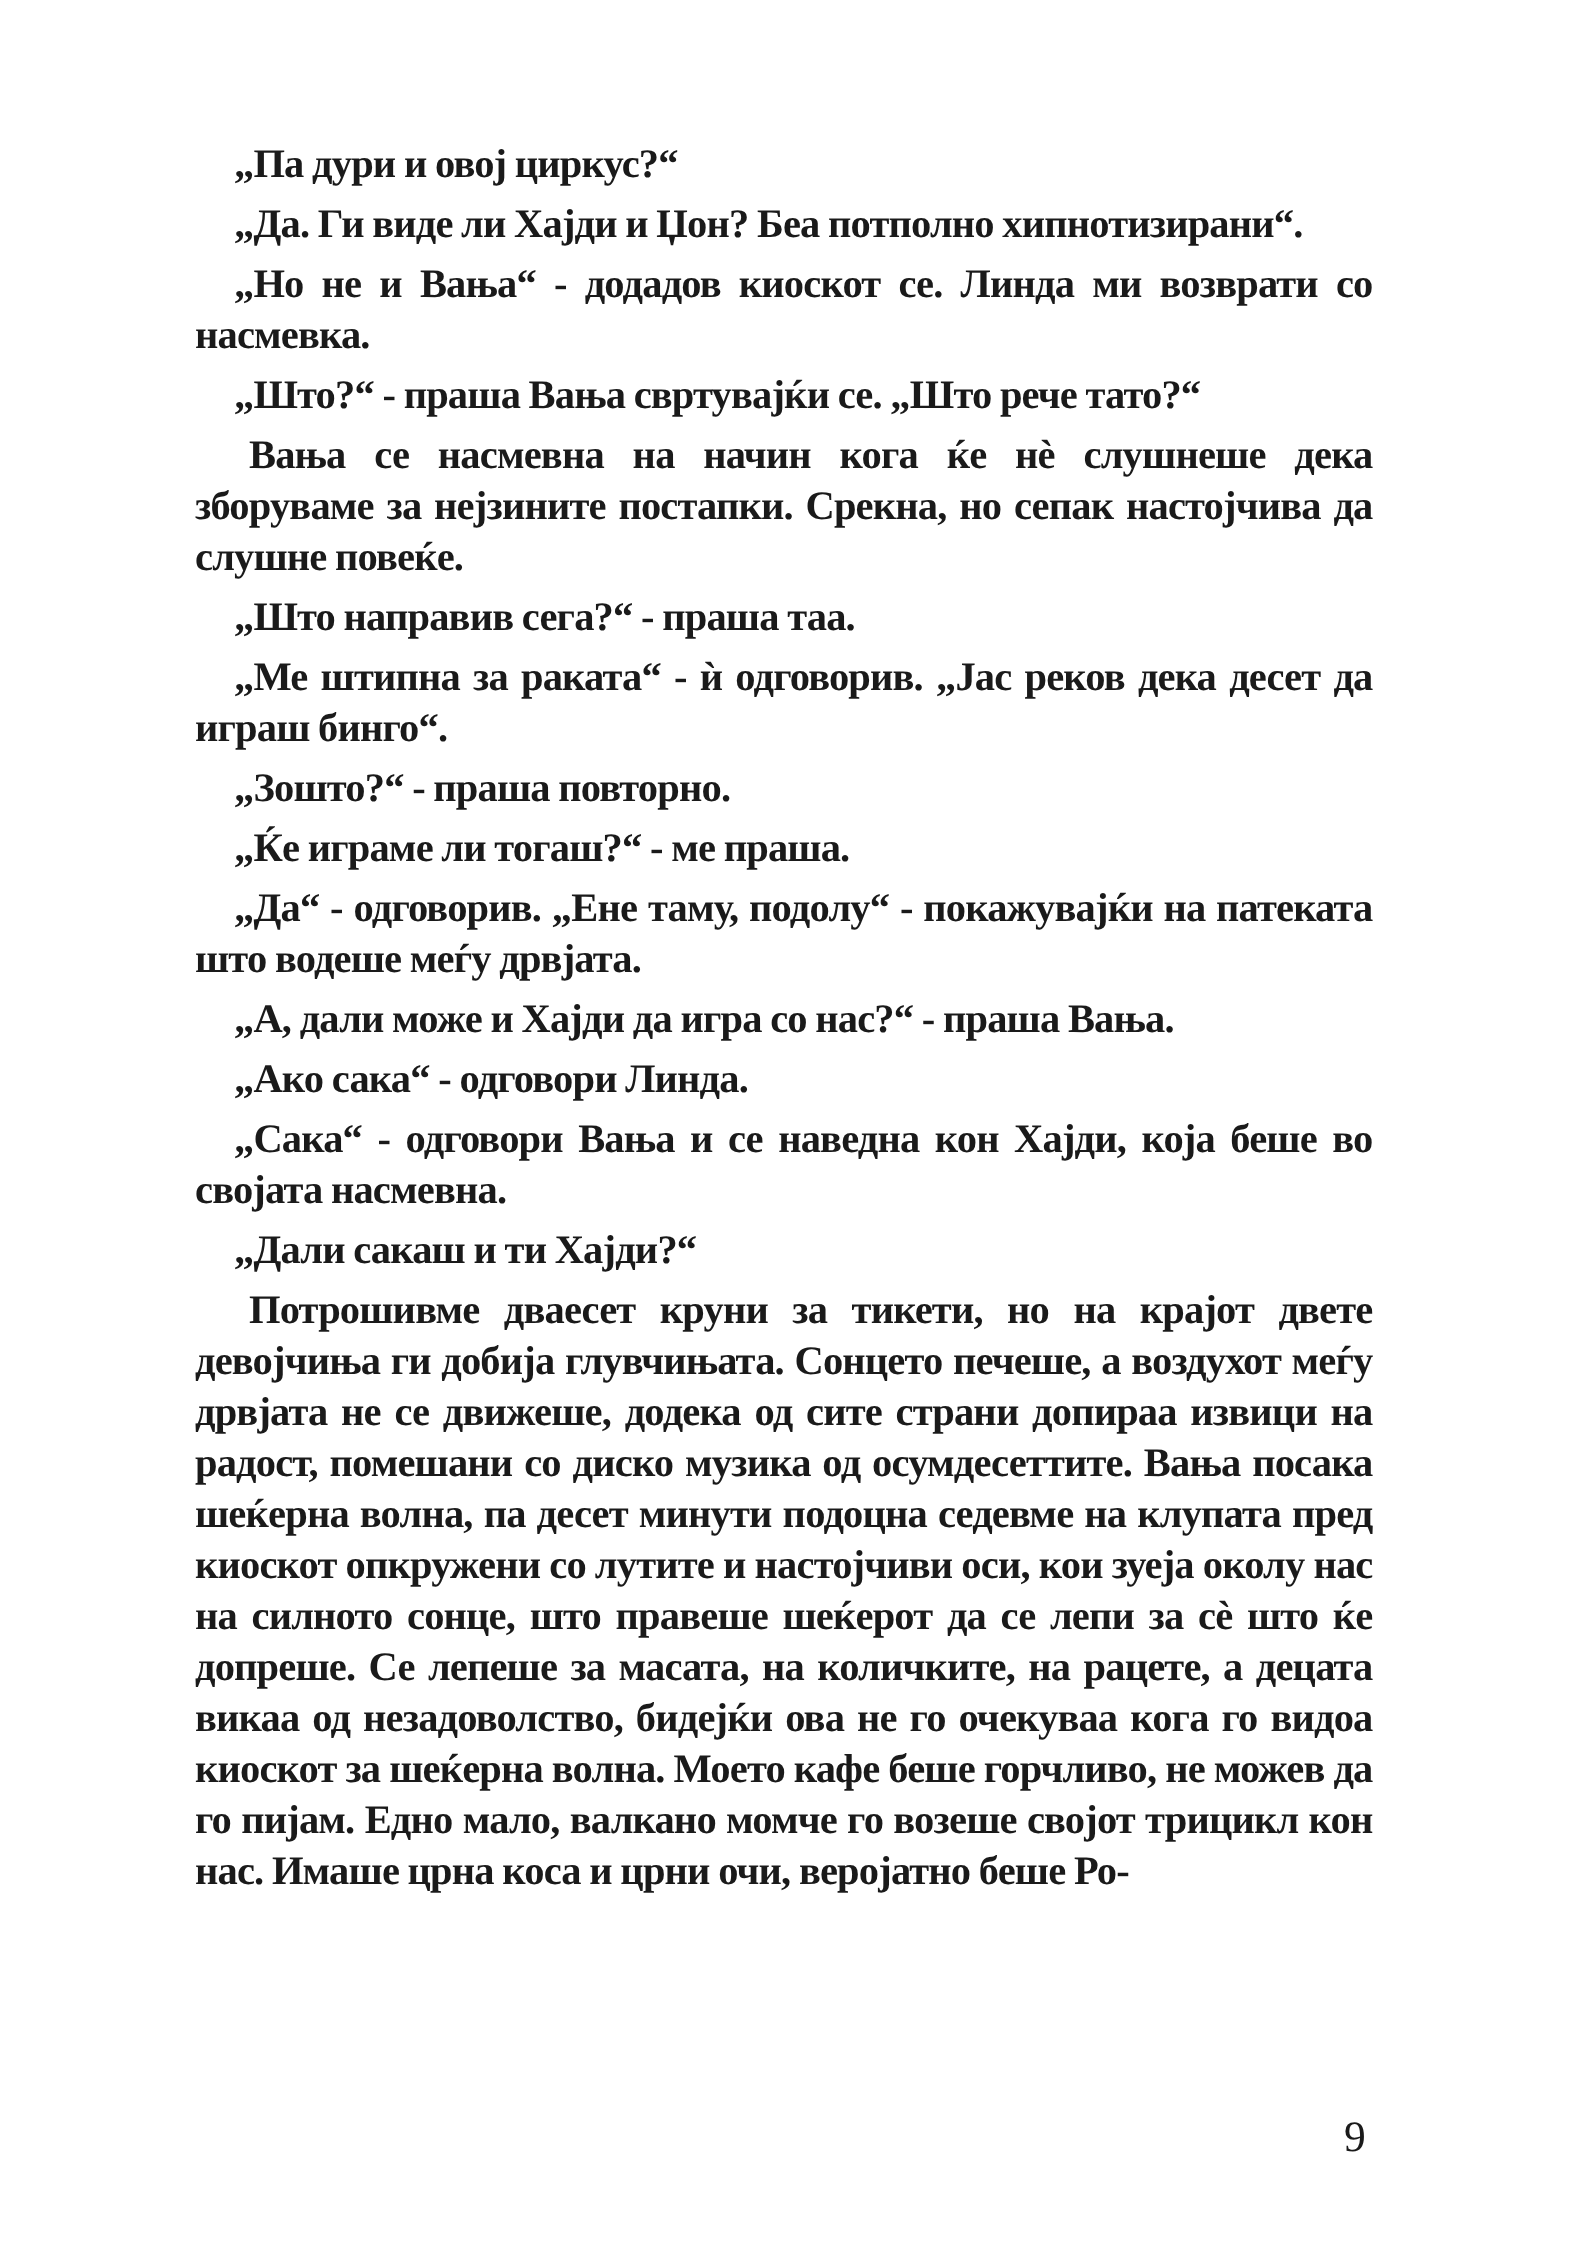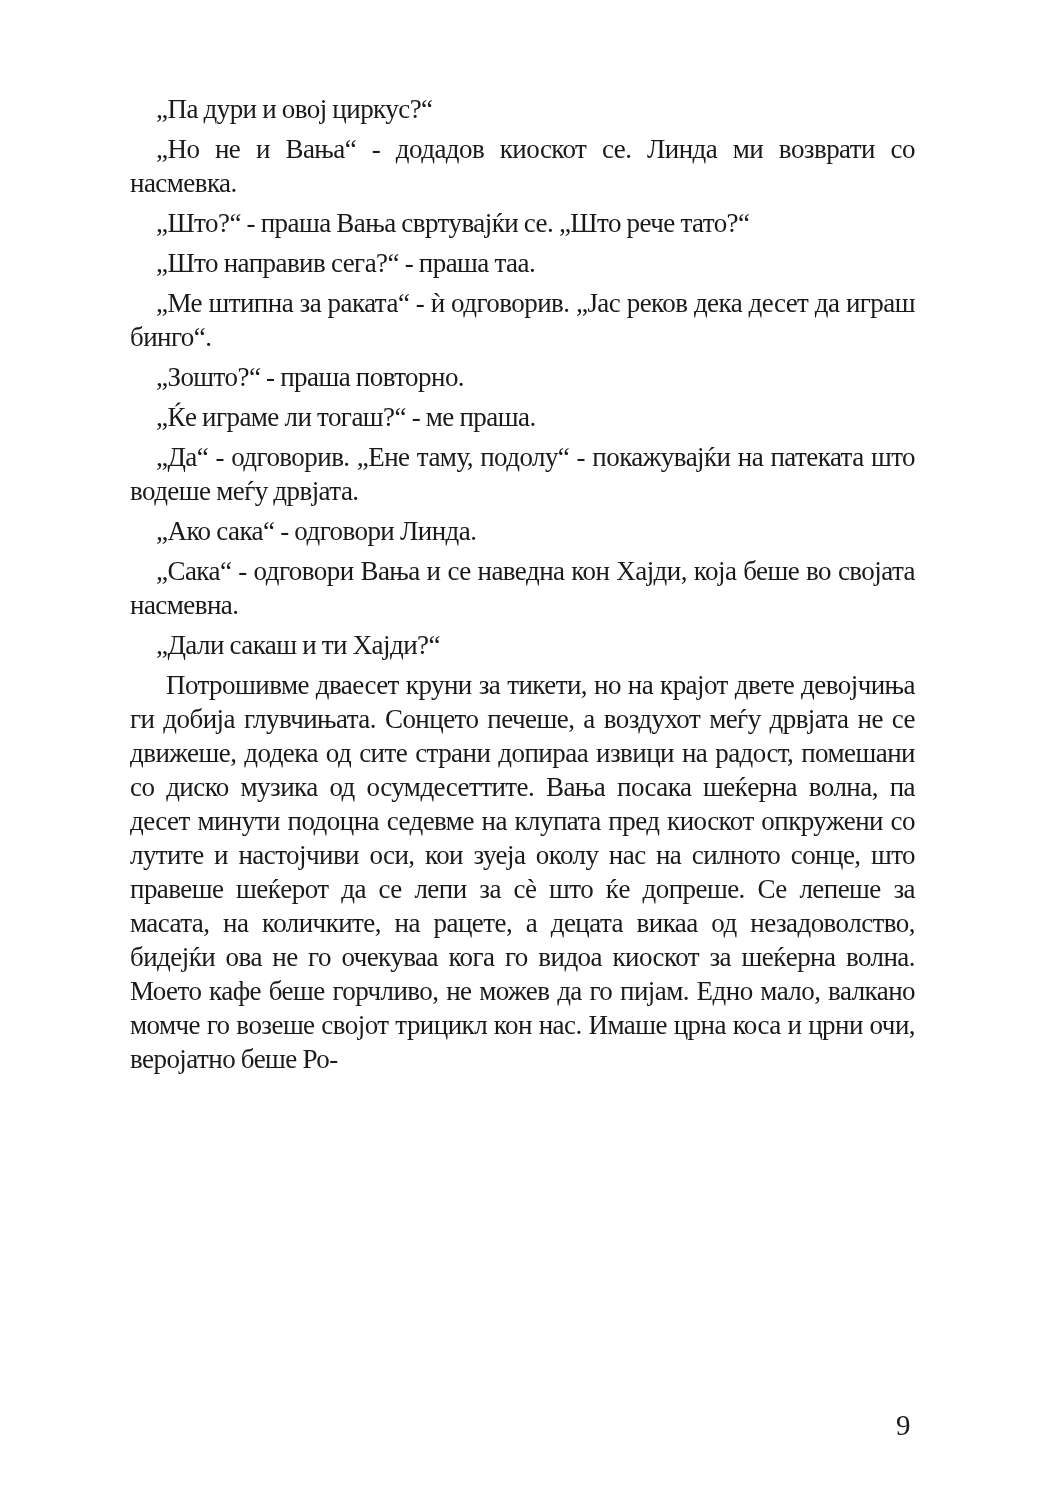--- a/index.html
+++ b/index.html
@@ -23,44 +23,48 @@
       font-size: 27px;
       line-height: 34px;
       letter-spacing: -0.55px;
       word-spacing: -0.5px;
     }
     .para {
       margin: 0 0 6px 0;
       text-indent: 26px;
       text-align: justify;
       text-align-last: left;
+      font-weight: bold;
     }
     .para.narr {
       text-indent: 36px;
     }
     .page-number {
       position: absolute;
       left: 896px;
       top: 1409px;
       font-size: 29px;
       font-family: "Liberation Serif", "DejaVu Serif", serif;
       color: #1a1a1a;
     }
   </style>
 </head>
 <body>
 
 <div class="page">
   <p class="para">„Па дури и овој циркус?“</p>
+  <p class="para">„Да. Ги виде ли Хајди и Џон? Беа потполно хипнотизирани“.</p>
   <p class="para">„Но не и Вања“ - додадов киоскот се. Линда ми возврати со насмевка.</p>
   <p class="para">„Што?“ - праша Вања свртувајќи се. „Што рече тато?“</p>
+  <p class="para narr">Вања се насмевна на начин кога ќе нè слушнеше дека зборуваме за нејзините постапки. Срекна, но сепак настојчива да слушне повеќе.</p>
   <p class="para">„Што направив сега?“ - праша таа.</p>
   <p class="para">„Ме штипна за раката“ - ѝ одговорив. „Јас реков дека десет да играш бинго“.</p>
   <p class="para">„Зошто?“ - праша повторно.</p>
   <p class="para">„Ќе играме ли тогаш?“ - ме праша.</p>
   <p class="para">„Да“ - одговорив. „Ене таму, подолу“ - покажувајќи на патеката што водеше меѓу дрвјата.</p>
+  <p class="para">„А, дали може и Хајди да игра со нас?“ - праша Вања.</p>
   <p class="para">„Ако сака“ - одговори Линда.</p>
   <p class="para">„Сака“ - одговори Вања и се наведна кон Хајди, која беше во својата насмевна.</p>
   <p class="para">„Дали сакаш и ти Хајди?“</p>
   <p class="para narr">Потрошивме дваесет круни за тикети, но на крајот двете девојчиња ги добија глувчињата. Сонцето печеше, а воздухот меѓу дрвјата не се движеше, додека од сите страни допираа извици на радост, помешани со диско музика од осумдесеттите. Вања посака шеќерна волна, па десет минути подоцна седевме на клупата пред киоскот опкружени со лутите и настојчиви оси, кои зуеја околу нас на силното сонце, што правеше шеќерот да се лепи за сè што ќе допреше. Се лепеше за масата, на количките, на рацете, а децата викаа од незадоволство, бидејќи ова не го очекуваа кога го видоа киоскот за шеќерна волна. Моето кафе беше горчливо, не можев да го пијам. Едно мало, валкано момче го возеше својот трицикл кон нас. Имаше црна коса и црни очи, веројатно беше Ро-</p>
 </div>
 
 <div class="page-number">9</div>
 
 </body></html>

